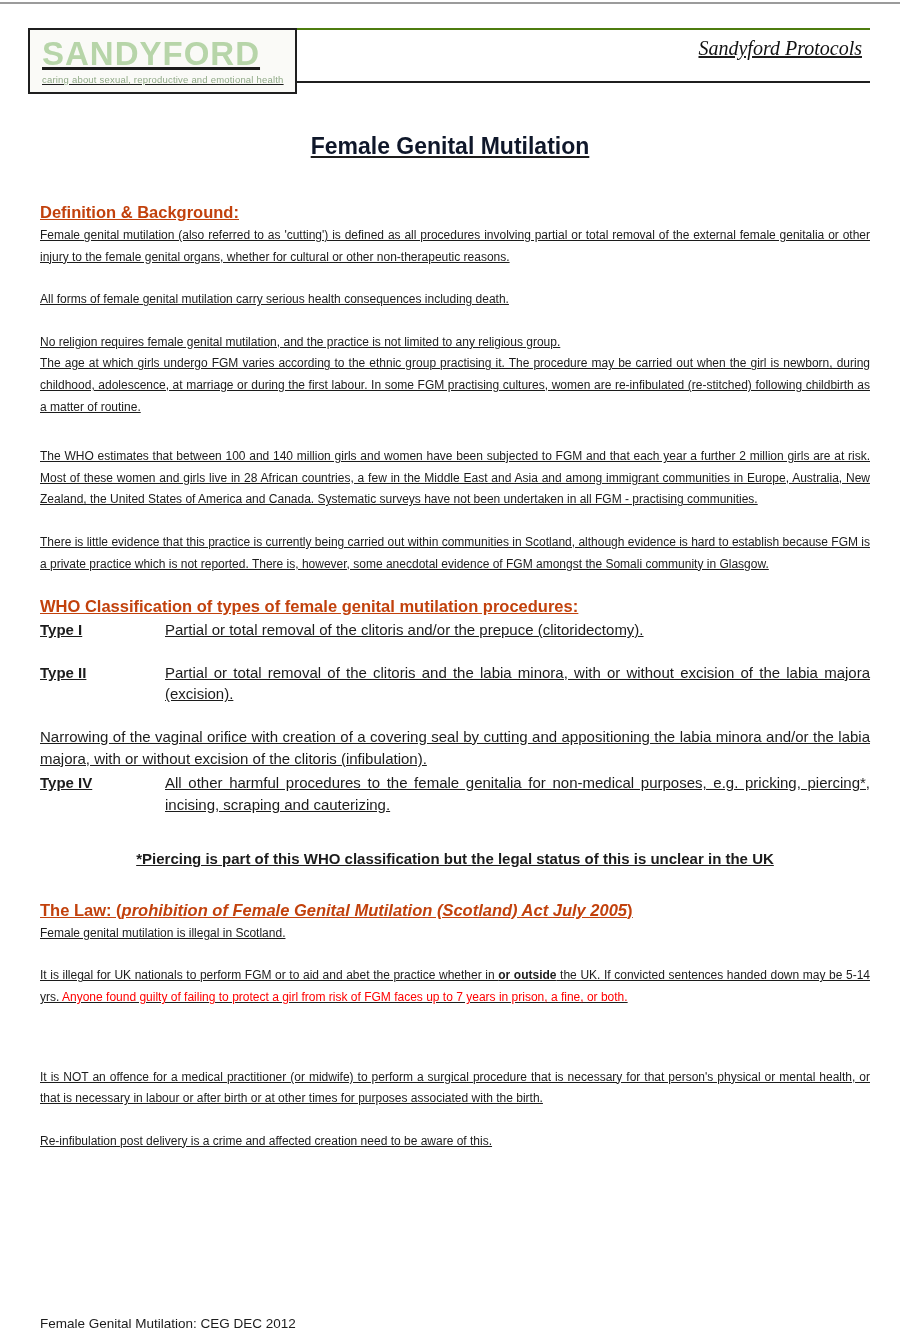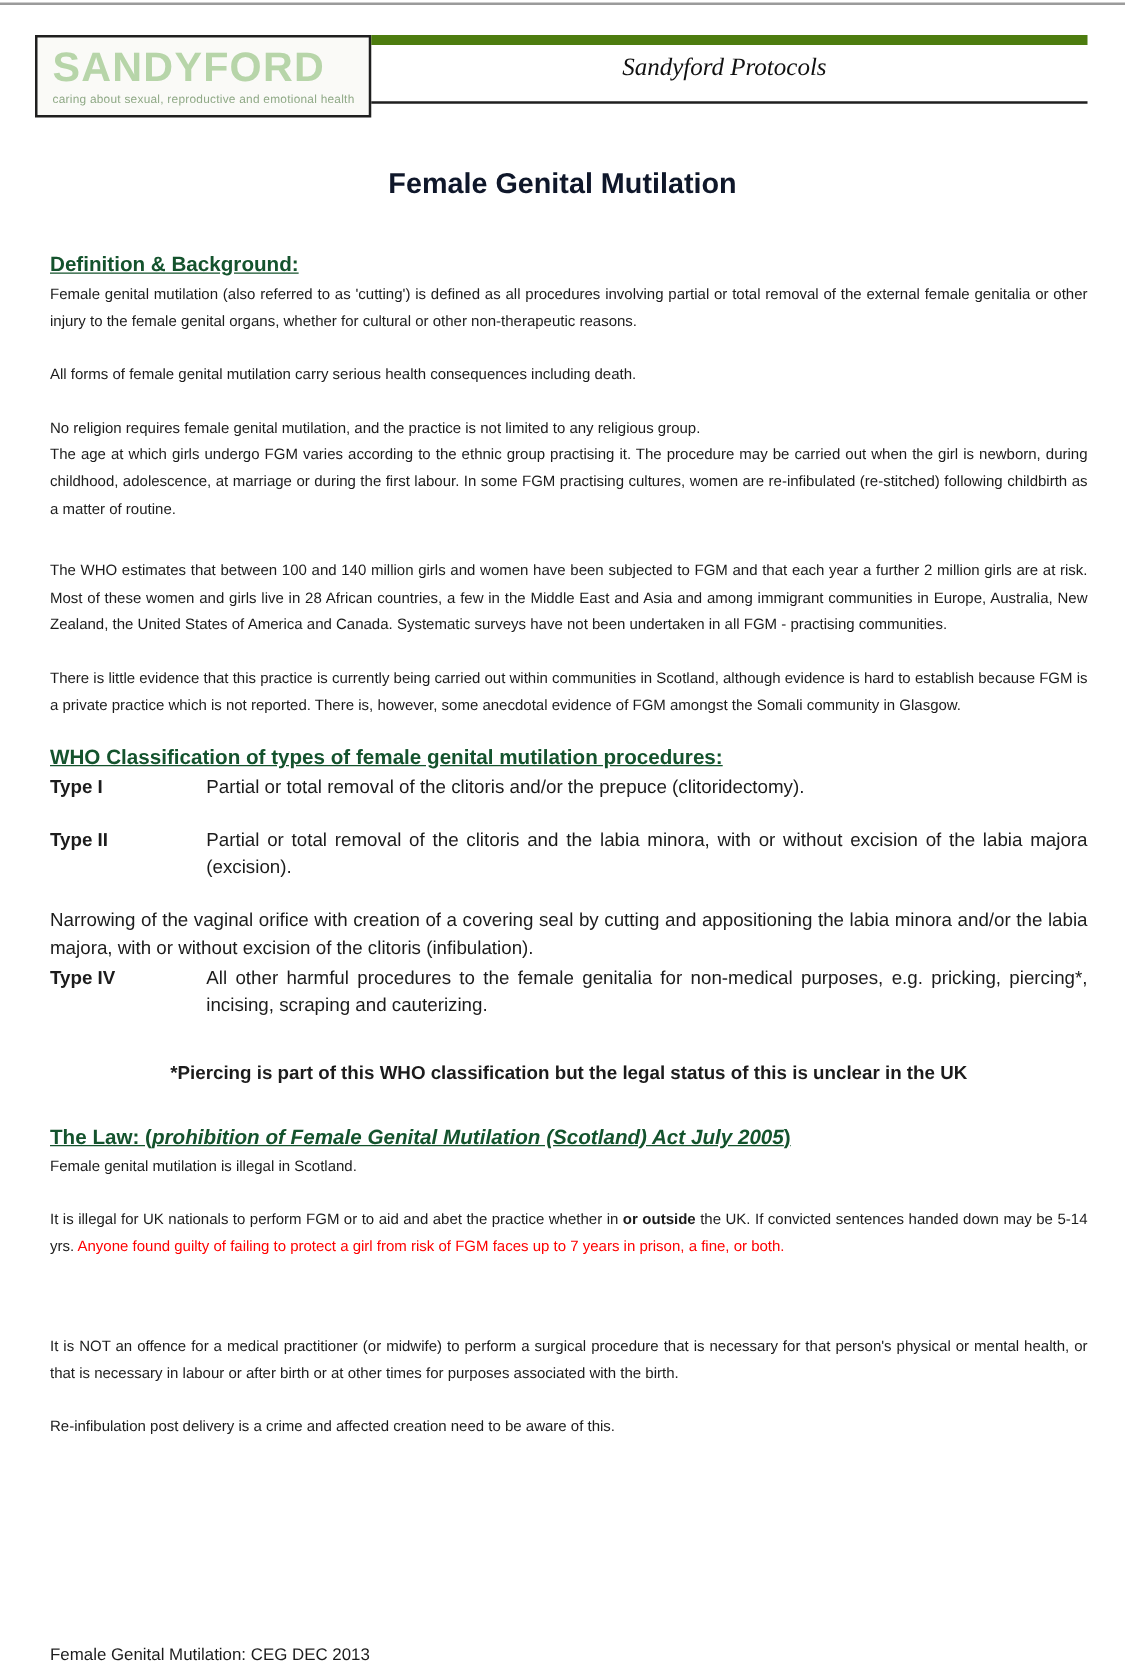--- a/index.html
+++ b/index.html
@@ -3,54 +3,55 @@
 <meta charset="utf-8">
 <style>
   html, body { margin:0; padding:0; background:#ffffff; }
   .page {
     position:relative;
     width:900px; height:1343px;
     background:#ffffff;
     font-family:"Liberation Sans", sans-serif;
     color:#1c1c1c;
     overflow:hidden;
+    text-decoration:underline;
   }
   .top-scan-line {
     position:absolute; top:2px; left:0; width:900px; height:2px;
     background:#9b9b9b;
   }
   
   .header { display:flex; align-items:flex-start; margin:28px 30px 0 28px; }
   .logo-box {
     width:269px; height:66px; box-sizing:border-box;
     border:2px solid #1f1f1f; background:#fafaf7;
     padding-left:12px;
     display:flex; flex-direction:column; justify-content:center;
   }
   .logo-text {
     font-size:33px; font-weight:bold; letter-spacing:1px; line-height:1;
   }
   .logo-tagline { font-size:9.5px; margin-top:4px; letter-spacing:0.2px; }
   .protocols-box {
     flex:1; height:55px; box-sizing:border-box;
-    border-top:8px solid #4d7c0f; border-bottom:2px solid #1f1f1f;
-    text-align:center; padding:7px 8px 0 0;
+    border-top:2px solid #4d7c0f; border-bottom:2px solid #1f1f1f;
+    text-align:right; padding:7px 8px 0 0;
     font-family:"Liberation Serif", serif; font-style:italic;
     font-size:20px; color:#111;
   }
   
   .doc-title {
     text-align:center; margin-top:39px;
     font-size:23px; font-weight:bold; color:#0f172a;
   }
   
   .content { margin:0 30px 0 40px; }
   .section-heading {
     font-size:16.5px; font-weight:bold; text-decoration:underline;
-    margin:0; color:#14532d;
+    margin:0; color:#c2410c;
   }
   .para {
     font-size:12px; line-height:21.6px; margin:0; color:#1c1c1c;
   }
   .justify { text-align:justify; }
   .preline { white-space:pre-line; }
   .mt-head1 { margin-top:43px; }
   .mt-p { margin-top:21px; }
   .mt-p-lg { margin-top:28px; }
   .mt-sm { margin-top:3px; }
@@ -129,14 +130,14 @@
       <p class="who-note">*Piercing is part of this WHO classification but the legal status of this is unclear in the UK</p>
     </div>
 
     <h2 class="section-heading law-heading"><span>The Law: (</span><span class="italic-part">prohibition of Female Genital Mutilation (Scotland) Act July 2005</span><span>)</span></h2>
     <p class="para mt-sm">Female genital mutilation is illegal in Scotland.</p>
     <p class="para justify mt-p"><span>It is illegal for UK nationals to perform FGM or to aid and abet the practice whether in </span><span class="bold-inline">or outside</span><span> the UK. If convicted sentences handed down may be 5-14 yrs. </span><span class="red-text" style="color: rgb(255, 0, 0);">Anyone found guilty of failing to protect a girl from risk of FGM faces up to 7 years in prison, a fine, or both.</span></p>
     <p class="para justify law-gap-lg">It is NOT an offence for a medical practitioner (or midwife) to perform a surgical procedure that is necessary for that person's physical or mental health, or that is necessary in labour or after birth or at other times for purposes associated with the birth.</p>
     <p class="para mt-p">Re-infibulation post delivery is a crime and affected creation need to be aware of this.</p>
   </div>
 
-  <div class="footer">Female Genital Mutilation: CEG DEC 2013</div>
+  <div class="footer">Female Genital Mutilation: CEG DEC 2012</div>
 </div>
 
 </body></html>

